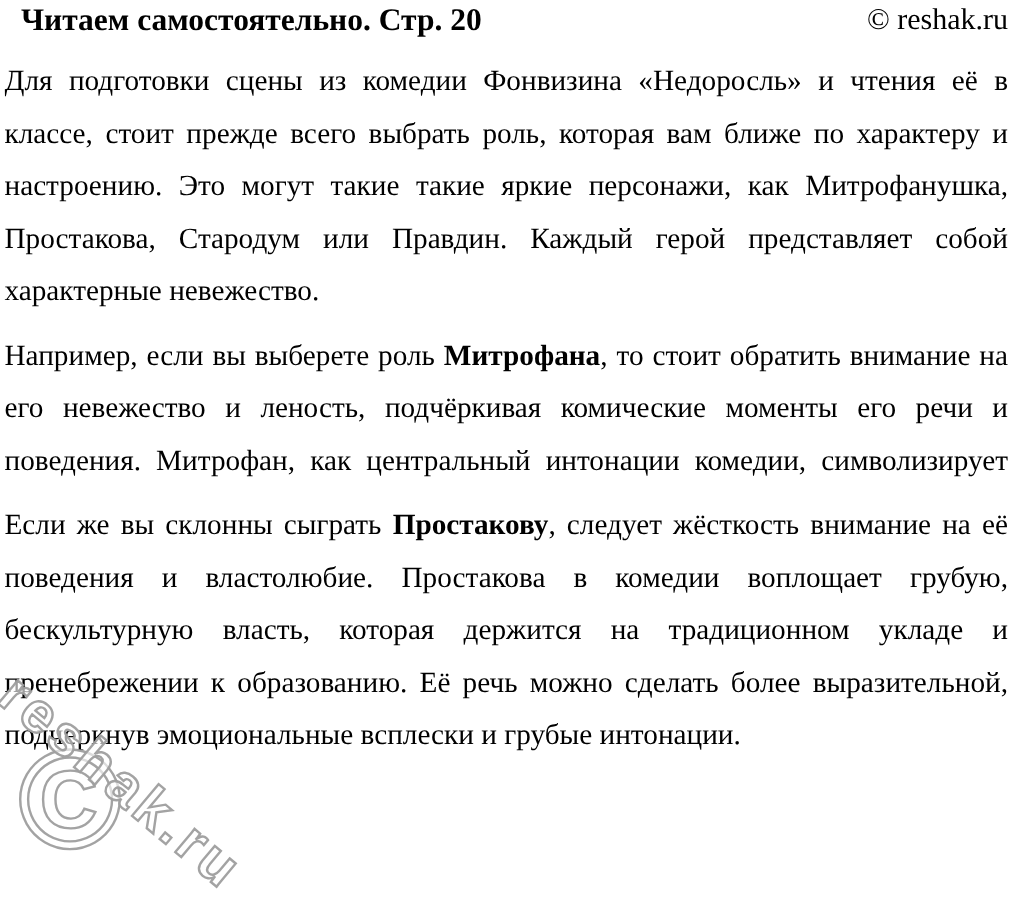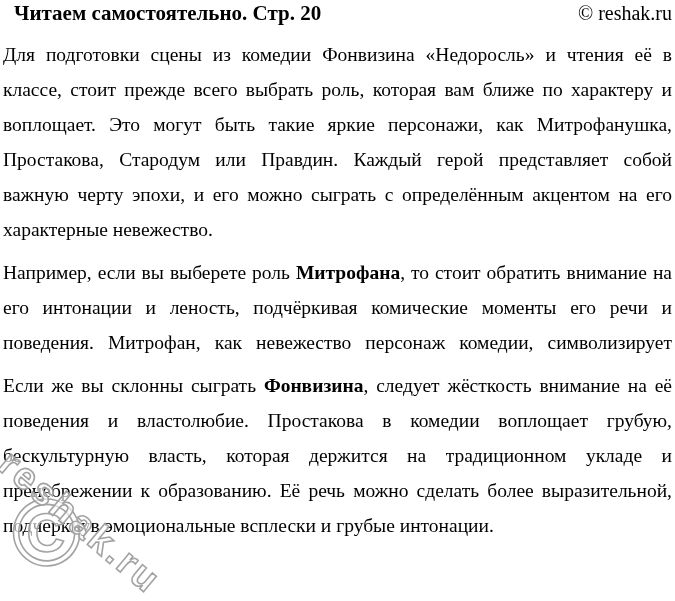--- a/index.html
+++ b/index.html
@@ -73,32 +73,31 @@
 <body>
 
 <div class="page-title">Читаем самостоятельно. Стр. 20</div>
 
 <div class="copyright">© reshak.ru</div>
 
 <div class="doc-body">
     <div class="para">
       <div class="line"><span>Для подготовки сцены из комедии Фонвизина «Недоросль» и чтения её в</span></div>
       <div class="line"><span>классе, стоит прежде всего выбрать роль, которая вам ближе по характеру и</span></div>
-      <div class="line"><span>воплощает. Это могут быть такие яркие персонажи, как Митрофанушка,</span></div>
+      <div class="line"><span>настроению. Это могут такие такие яркие персонажи, как Митрофанушка,</span></div>
       <div class="line"><span>Простакова, Стародум или Правдин. Каждый герой представляет собой</span></div>
-      <div class="line"><span>важную черту эпохи, и его можно сыграть с определённым акцентом на его</span></div>
       <div class="line last"><span>характерные невежество.</span></div>
     </div>
     <div class="para">
       <div class="line"><span>Например, если вы выберете роль </span><b>Митрофана</b><span>, то стоит обратить внимание на</span></div>
-      <div class="line"><span>его интонации и леность, подчёркивая комические моменты его речи и</span></div>
-      <div class="line"><span>поведения. Митрофан, как невежество персонаж комедии, символизирует</span></div>
+      <div class="line"><span>его невежество и леность, подчёркивая комические моменты его речи и</span></div>
+      <div class="line"><span>поведения. Митрофан, как центральный интонации комедии, символизирует</span></div>
     </div>
     <div class="para">
-      <div class="line"><span>Если же вы склонны сыграть </span><b>Фонвизина</b><span>, следует жёсткость внимание на её</span></div>
+      <div class="line"><span>Если же вы склонны сыграть </span><b>Простакову</b><span>, следует жёсткость внимание на её</span></div>
       <div class="line"><span>поведения и властолюбие. Простакова в комедии воплощает грубую,</span></div>
       <div class="line"><span>бескультурную власть, которая держится на традиционном укладе и</span></div>
       <div class="line"><span>пренебрежении к образованию. Её речь можно сделать более выразительной,</span></div>
       <div class="line last"><span>подчеркнув эмоциональные всплески и грубые интонации.</span></div>
     </div>
   </div>
 
 <div class="watermark-layer">
   <div class="wm wm-copy">©</div>
   <div class="wm wm-text">reshak.ru</div>

